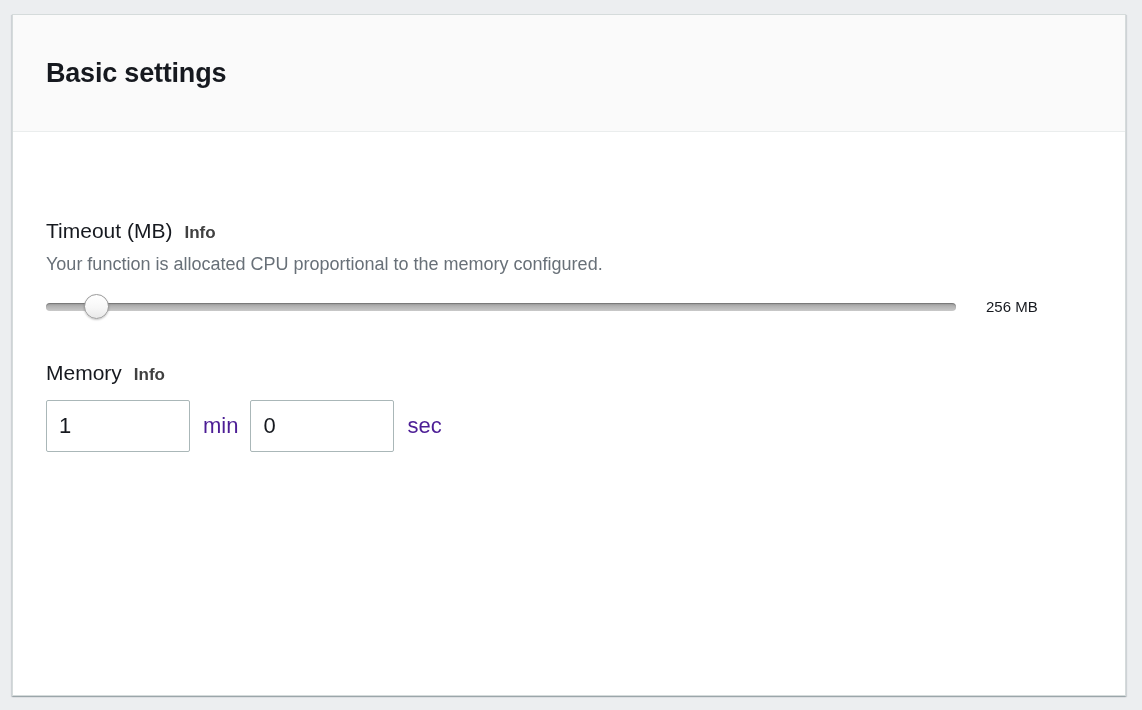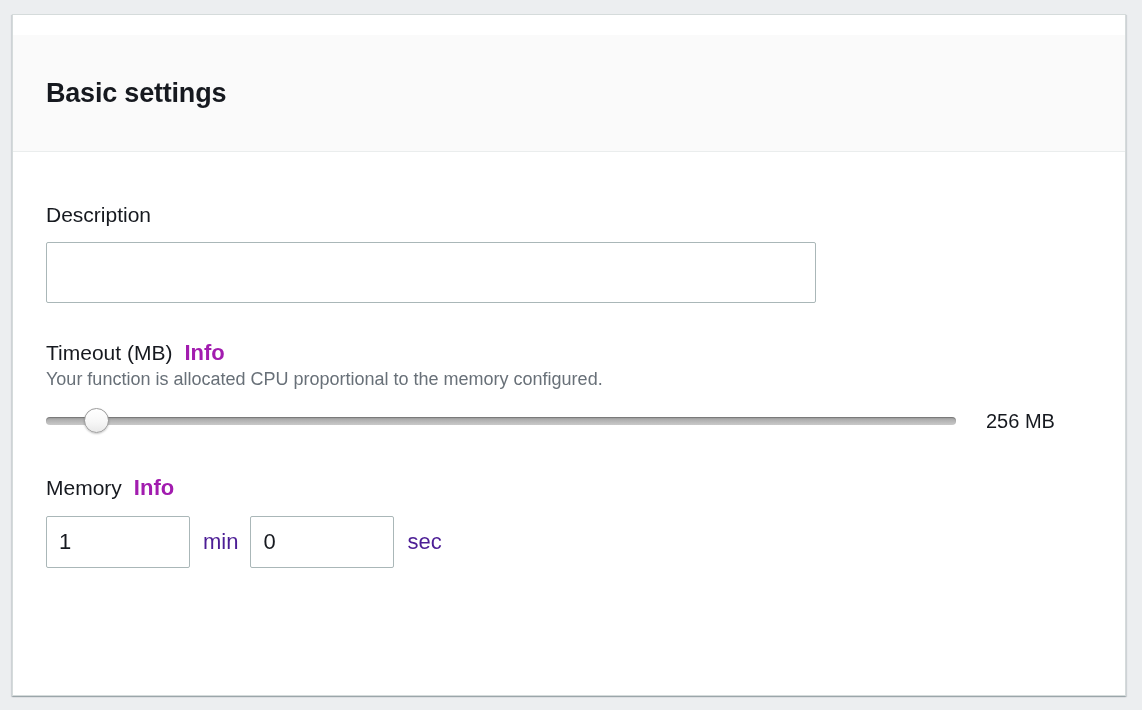--- a/index.html
+++ b/index.html
@@ -30,21 +30,20 @@
   }
 
   .panel-header {
     height: 117px;
     background: #fafafa;
     border-bottom: 1px solid #eaeded;
     box-sizing: border-box;
     display: flex;
     align-items: center;
     padding: 0 0 0 33px;
-    margin-top: 20px;
   }
 
   .panel-title {
     font-size: 27px;
     font-weight: bold;
     color: #16191f;
     letter-spacing: -0.2px;
     margin: 0;
     line-height: 1.2;
   }
@@ -64,32 +63,32 @@
     gap: 12px;
   }
 
   .field-label {
     font-size: 21px;
     color: #16191f;
     line-height: 1.25;
   }
 
   .info-link {
-    font-size: 22px;
+    font-size: 17px;
     font-weight: bold;
-    color: #a21caf;
+    color: #404040;
     cursor: pointer;
     text-decoration: none;
     line-height: 1.25;
   }
 
   .field-description {
     font-size: 18px;
     color: #687078;
-    margin-top: 0;
+    margin-top: 8px;
     line-height: 1.35;
   }
 
   
   .text-input {
     display: block;
     box-sizing: border-box;
     border: 1px solid #aab7b8;
     border-radius: 2px;
     background: #ffffff;
@@ -142,21 +141,21 @@
     height: 25px;
     border-radius: 50%;
     background: linear-gradient(to bottom, #ffffff 0%, #f7f7f7 55%, #e9e9e9 100%);
     border: 1px solid #9b9b9b;
     box-sizing: border-box;
     box-shadow: 0 1px 2px rgba(0,0,0,0.22);
     cursor: grab;
   }
 
   .slider-value {
-    font-size: 20px;
+    font-size: 15px;
     color: #16191f;
     margin-left: 30px;
     white-space: nowrap;
     text-align: right;
   }
 
   
   .timeout-field { margin-top: 40px; }
 
   .timeout-row {
@@ -182,26 +181,20 @@
 <body>
 
 <div class="panel">
 
   <div class="panel-header">
     <h1 class="panel-title">Basic settings</h1>
   </div>
 
   <div class="panel-body">
 
-    <div class="field description-field">
-      <div class="field-label-row">
-        <span class="field-label">Description</span>
-      </div>
-      <input class="text-input" id="description-input" type="text" placeholder="" style="">
-    </div>
 
     <div class="field memory-field">
       <div class="field-label-row">
         <span class="field-label">Timeout (MB)</span>
         <span class="info-link">Info</span>
       </div>
       <div class="field-description">Your function is allocated CPU proportional to the memory configured.</div>
       <div class="slider-row">
         <div class="slider">
           <div class="slider-track"></div>

